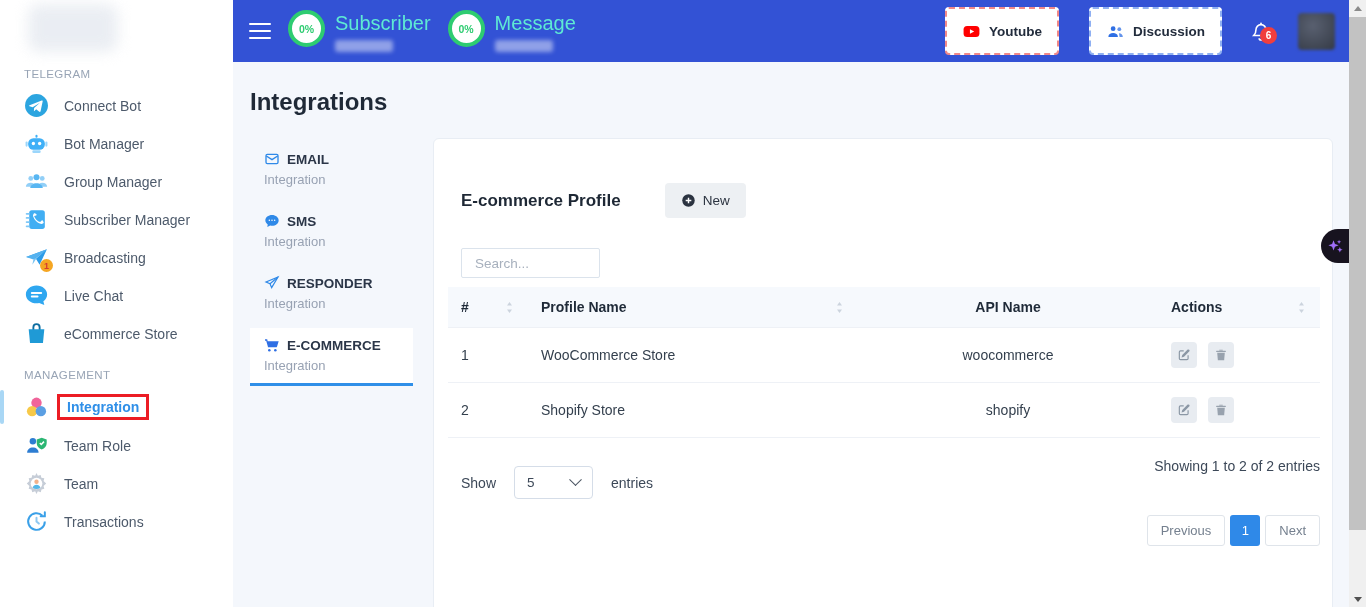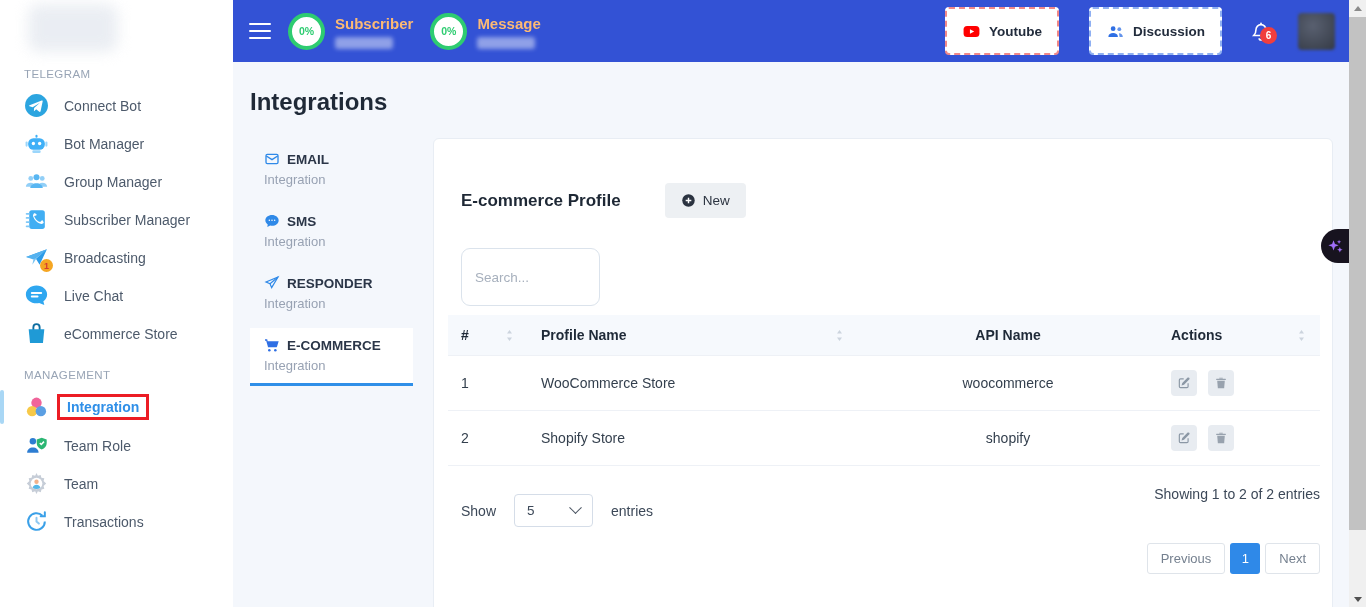--- a/index.html
+++ b/index.html
@@ -18,21 +18,21 @@
   .red-box { border:3px solid #ec1c24; padding:2px 7px; margin-left:-7px; }
   .icon-badge { position:absolute; right:-4px; bottom:-2px; width:13px; height:13px; border-radius:50%; background:#f5a623; color:#d53c2f; font-size:9px; font-weight:bold; display:flex; align-items:center; justify-content:center; }
 
   
   .topbar { position:absolute; left:233px; top:0; right:17px; height:62px; background:#3352d5; display:flex; align-items:center; z-index:4; }
   .hamburger { margin-left:16px; width:22px; cursor:pointer; }
   .hamburger div { height:2.5px; background:#fff; border-radius:2px; margin:4.5px 0; }
   .stat { display:flex; align-items:flex-start; margin-left:17px; }
   .ring { width:37px; height:37px; border-radius:50%; border:4px solid #2ecc71; background:#fff; display:flex; align-items:center; justify-content:center; font-size:10.5px; font-weight:bold; color:#2ecc71; }
   .stat-text { margin-left:10px; padding-top:2px; }
-  .stat-label { color:#fdba74; font-weight:bold; font-size:15px; }
+  .stat-label { color:#5eead4; font-weight:normal; font-size:20px; }
   .stat-blur { margin-top:5px; width:58px; height:12px; background:rgba(255,255,255,.45); border-radius:3px; filter:blur(2px); }
   .top-right { margin-left:auto; display:flex; align-items:center; margin-right:14px; }
   .top-btn { background:#fff; border-radius:4px; height:48px; padding:0 15px; display:flex; align-items:center; gap:8px; font-size:13.5px; font-weight:bold; color:#222c3c; cursor:pointer; }
   .top-btn svg { width:19px; height:19px; }
   .btn-yt { border:2px dashed #f0888a; margin-right:30px; }
   .btn-disc { border:2px dashed #8fb0f2; }
   .bell-wrap { position:relative; margin:0 26px 0 28px; cursor:pointer; }
   .bell-wrap svg { width:22px; height:23px; display:block; }
   .notif-badge { position:absolute; left:10px; top:7px; width:17px; height:17px; border-radius:50%; background:#f03e3e; color:#fff; font-size:10px; font-weight:bold; display:flex; align-items:center; justify-content:center; }
   .avatar { width:37px; height:37px; border-radius:4px; background:radial-gradient(circle at 40% 35%, #596070, #343a45); filter:blur(1.5px); cursor:pointer; }
@@ -48,21 +48,21 @@
   .sn-title { display:flex; align-items:center; gap:7px; font-size:13.5px; font-weight:bold; color:#2b3648; }
   .sn-title svg { width:16px; height:16px; }
   .sn-sub { margin-top:5px; font-size:13px; color:#98a2b3; }
   .sn-item.active { background:#fff; border-bottom:3px solid #2f8fe8; }
 
   .card { margin-left:20px; width:900px; background:#fff; border:1px solid #e8edf4; border-radius:6px; height:540px; padding:44px 14px 0 14px; }
   .card-head { display:flex; align-items:center; padding-left:13px; }
   .panel-title { font-size:17px; font-weight:bold; color:#1e2835; }
   .new-btn { margin-left:44px; background:#edf0f3; border:none; border-radius:4px; height:35px; padding:0 16px; display:flex; align-items:center; gap:7px; font-size:13.5px; color:#2c3441; cursor:pointer; font-family:inherit; }
   .new-btn svg { width:15px; height:15px; }
-  .search-input { margin:30px 0 0 13px; width:139px; height:58px; border:1px solid #dbe3ec; border-radius:9px; padding:0 13px; font-size:13.5px; color:#3c4858; font-family:inherit; outline:none; }
+  .search-input { margin:30px 0 0 13px; width:139px; height:30px; border:1px solid #dbe3ec; border-radius:2px; padding:0 13px; font-size:13.5px; color:#3c4858; font-family:inherit; outline:none; }
   .search-input::placeholder { color:#a7b0bd; }
 
   table { width:872px; border-collapse:collapse; margin-top:9px; table-layout:fixed; }
   th { background:#f6f9fd; text-align:left; font-size:14px; color:#1f2a38; padding:12px 13px; cursor:pointer; }
   .col-num { width:80px; } .col-profile { width:330px; } .col-api { width:300px; } .col-actions { width:162px; }
   th.center, td.center { text-align:center; }
   td { padding:14px 13px; font-size:14px; color:#333f4d; border-bottom:1px solid #eef1f6; }
   tr.data-row:first-child td { border-top:1px solid #eef1f6; }
   .sort { float:right; margin-top:2px; width:11px; height:13px; }
   .act-btn { display:inline-flex; align-items:center; justify-content:center; width:26px; height:26px; background:#e8ecf1; border:none; border-radius:4px; margin-right:7px; cursor:pointer; vertical-align:middle; }

